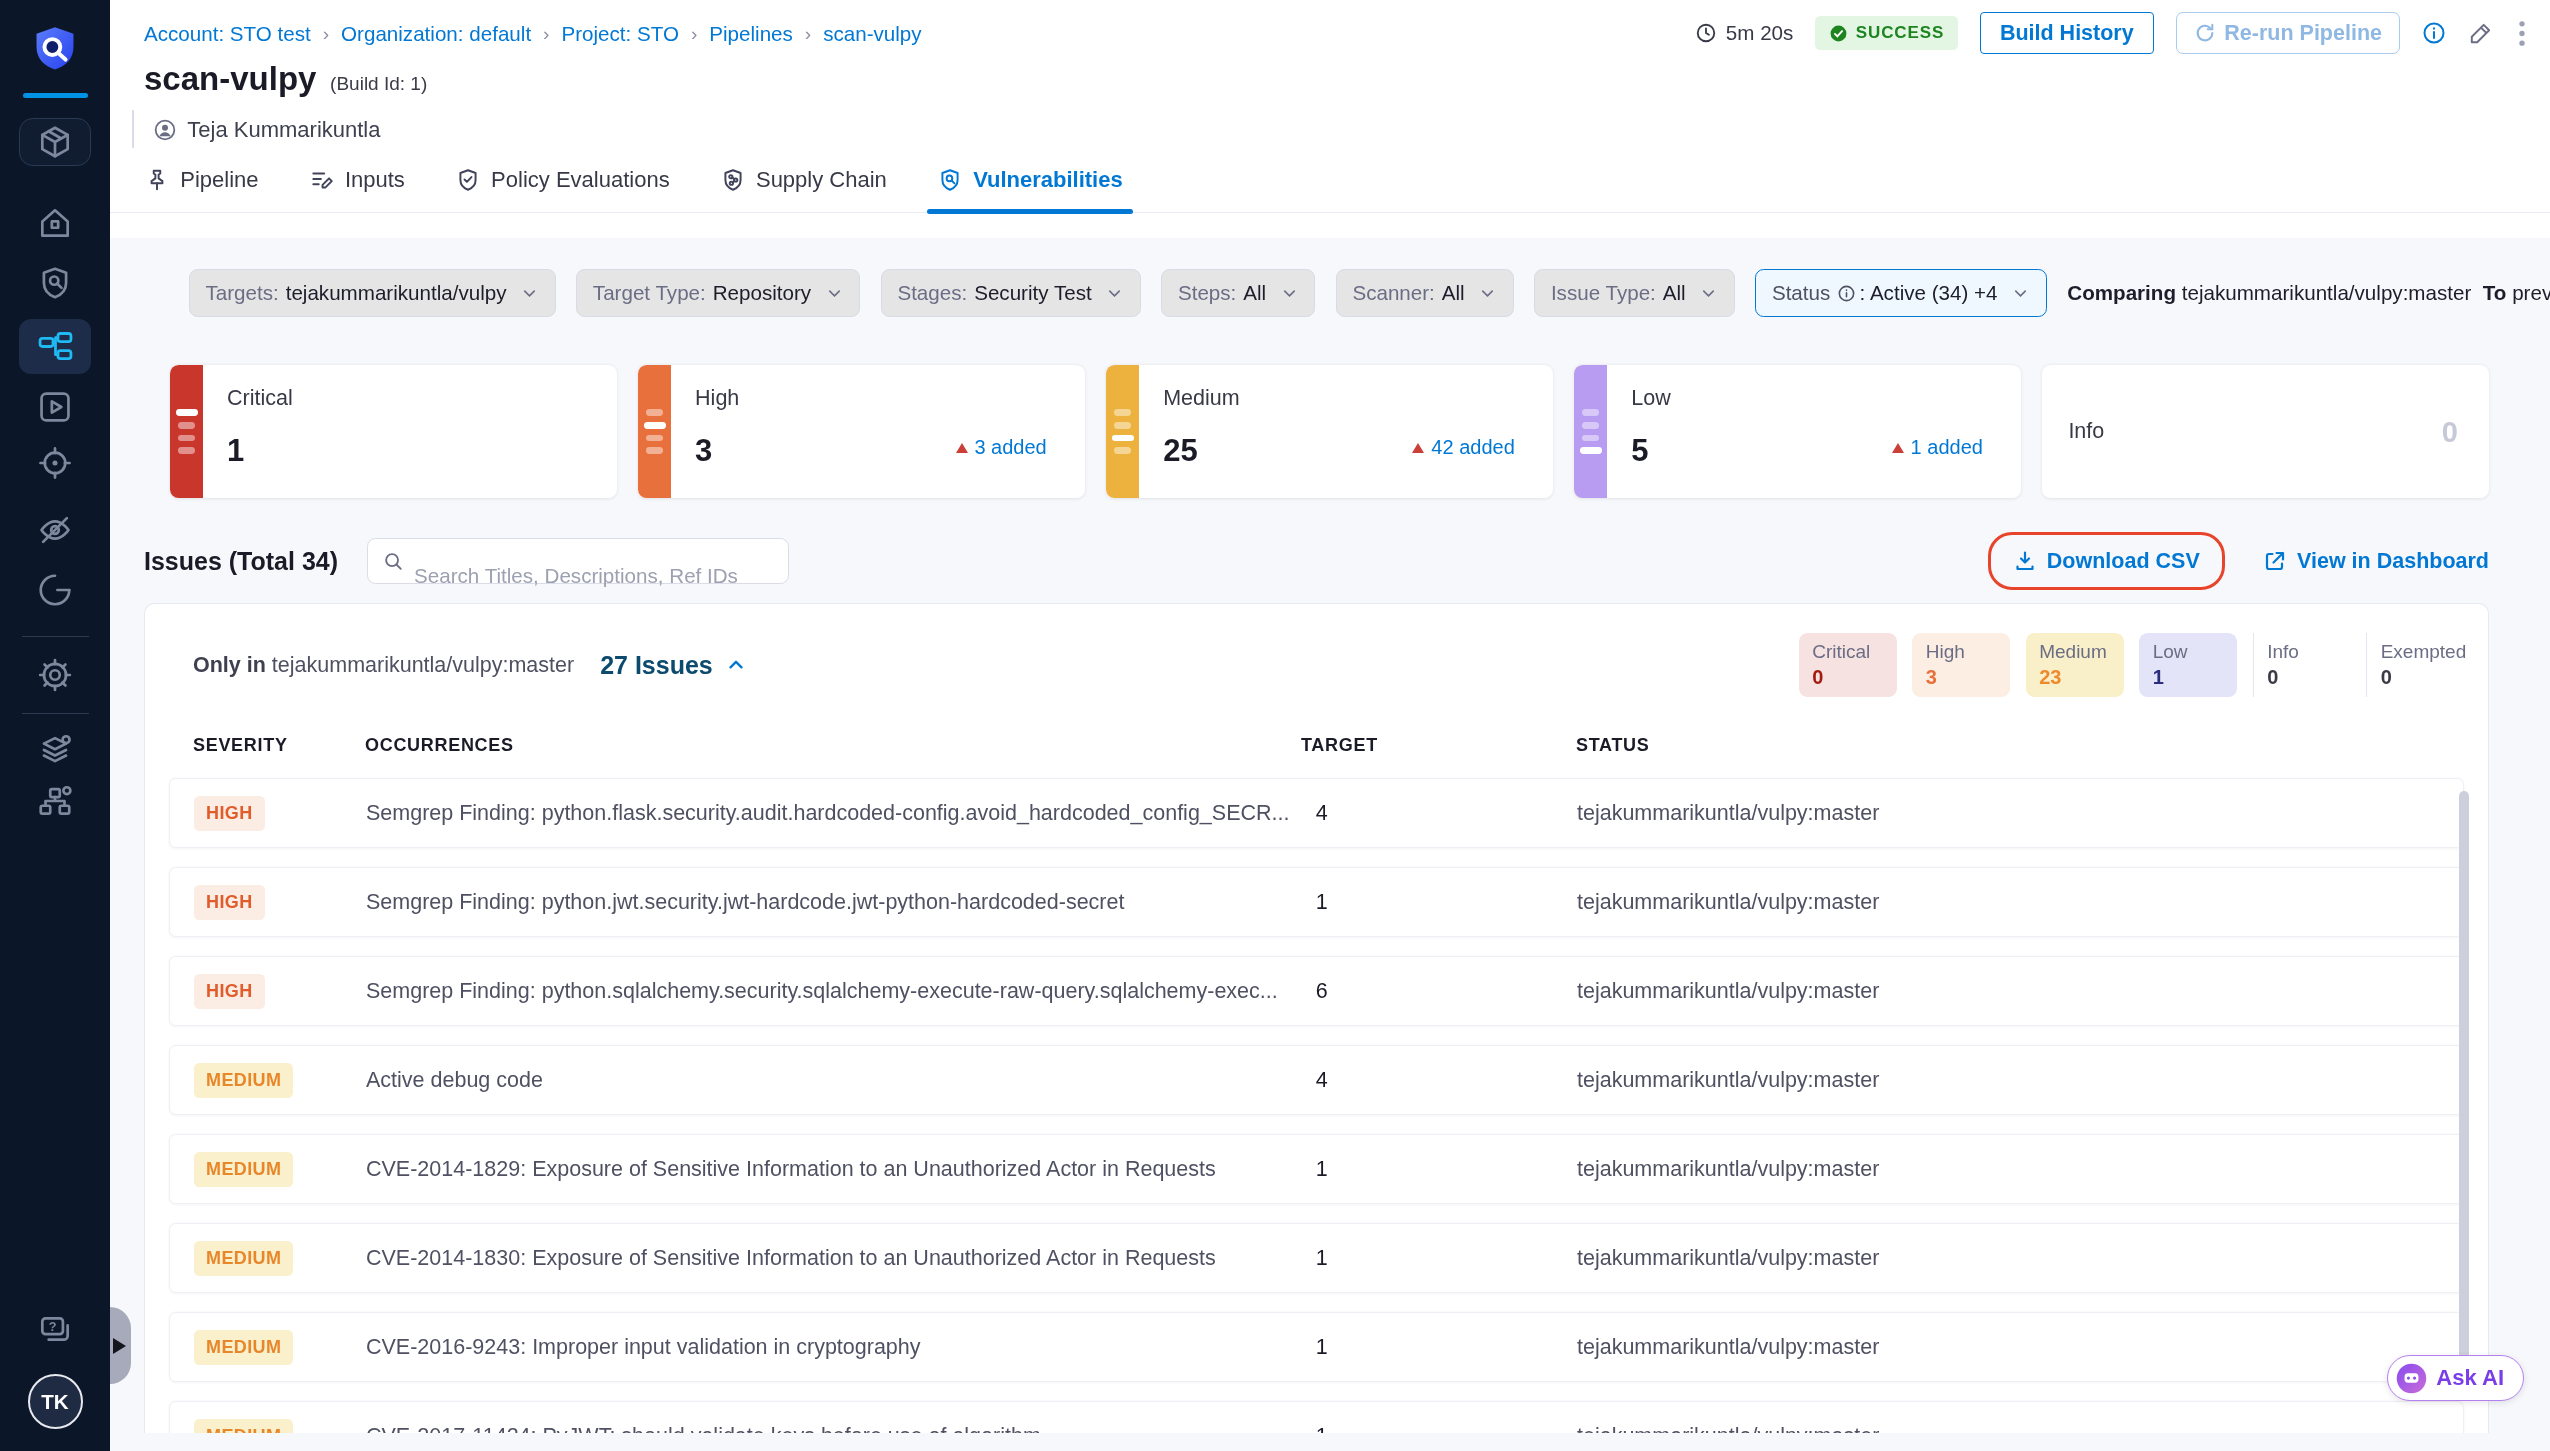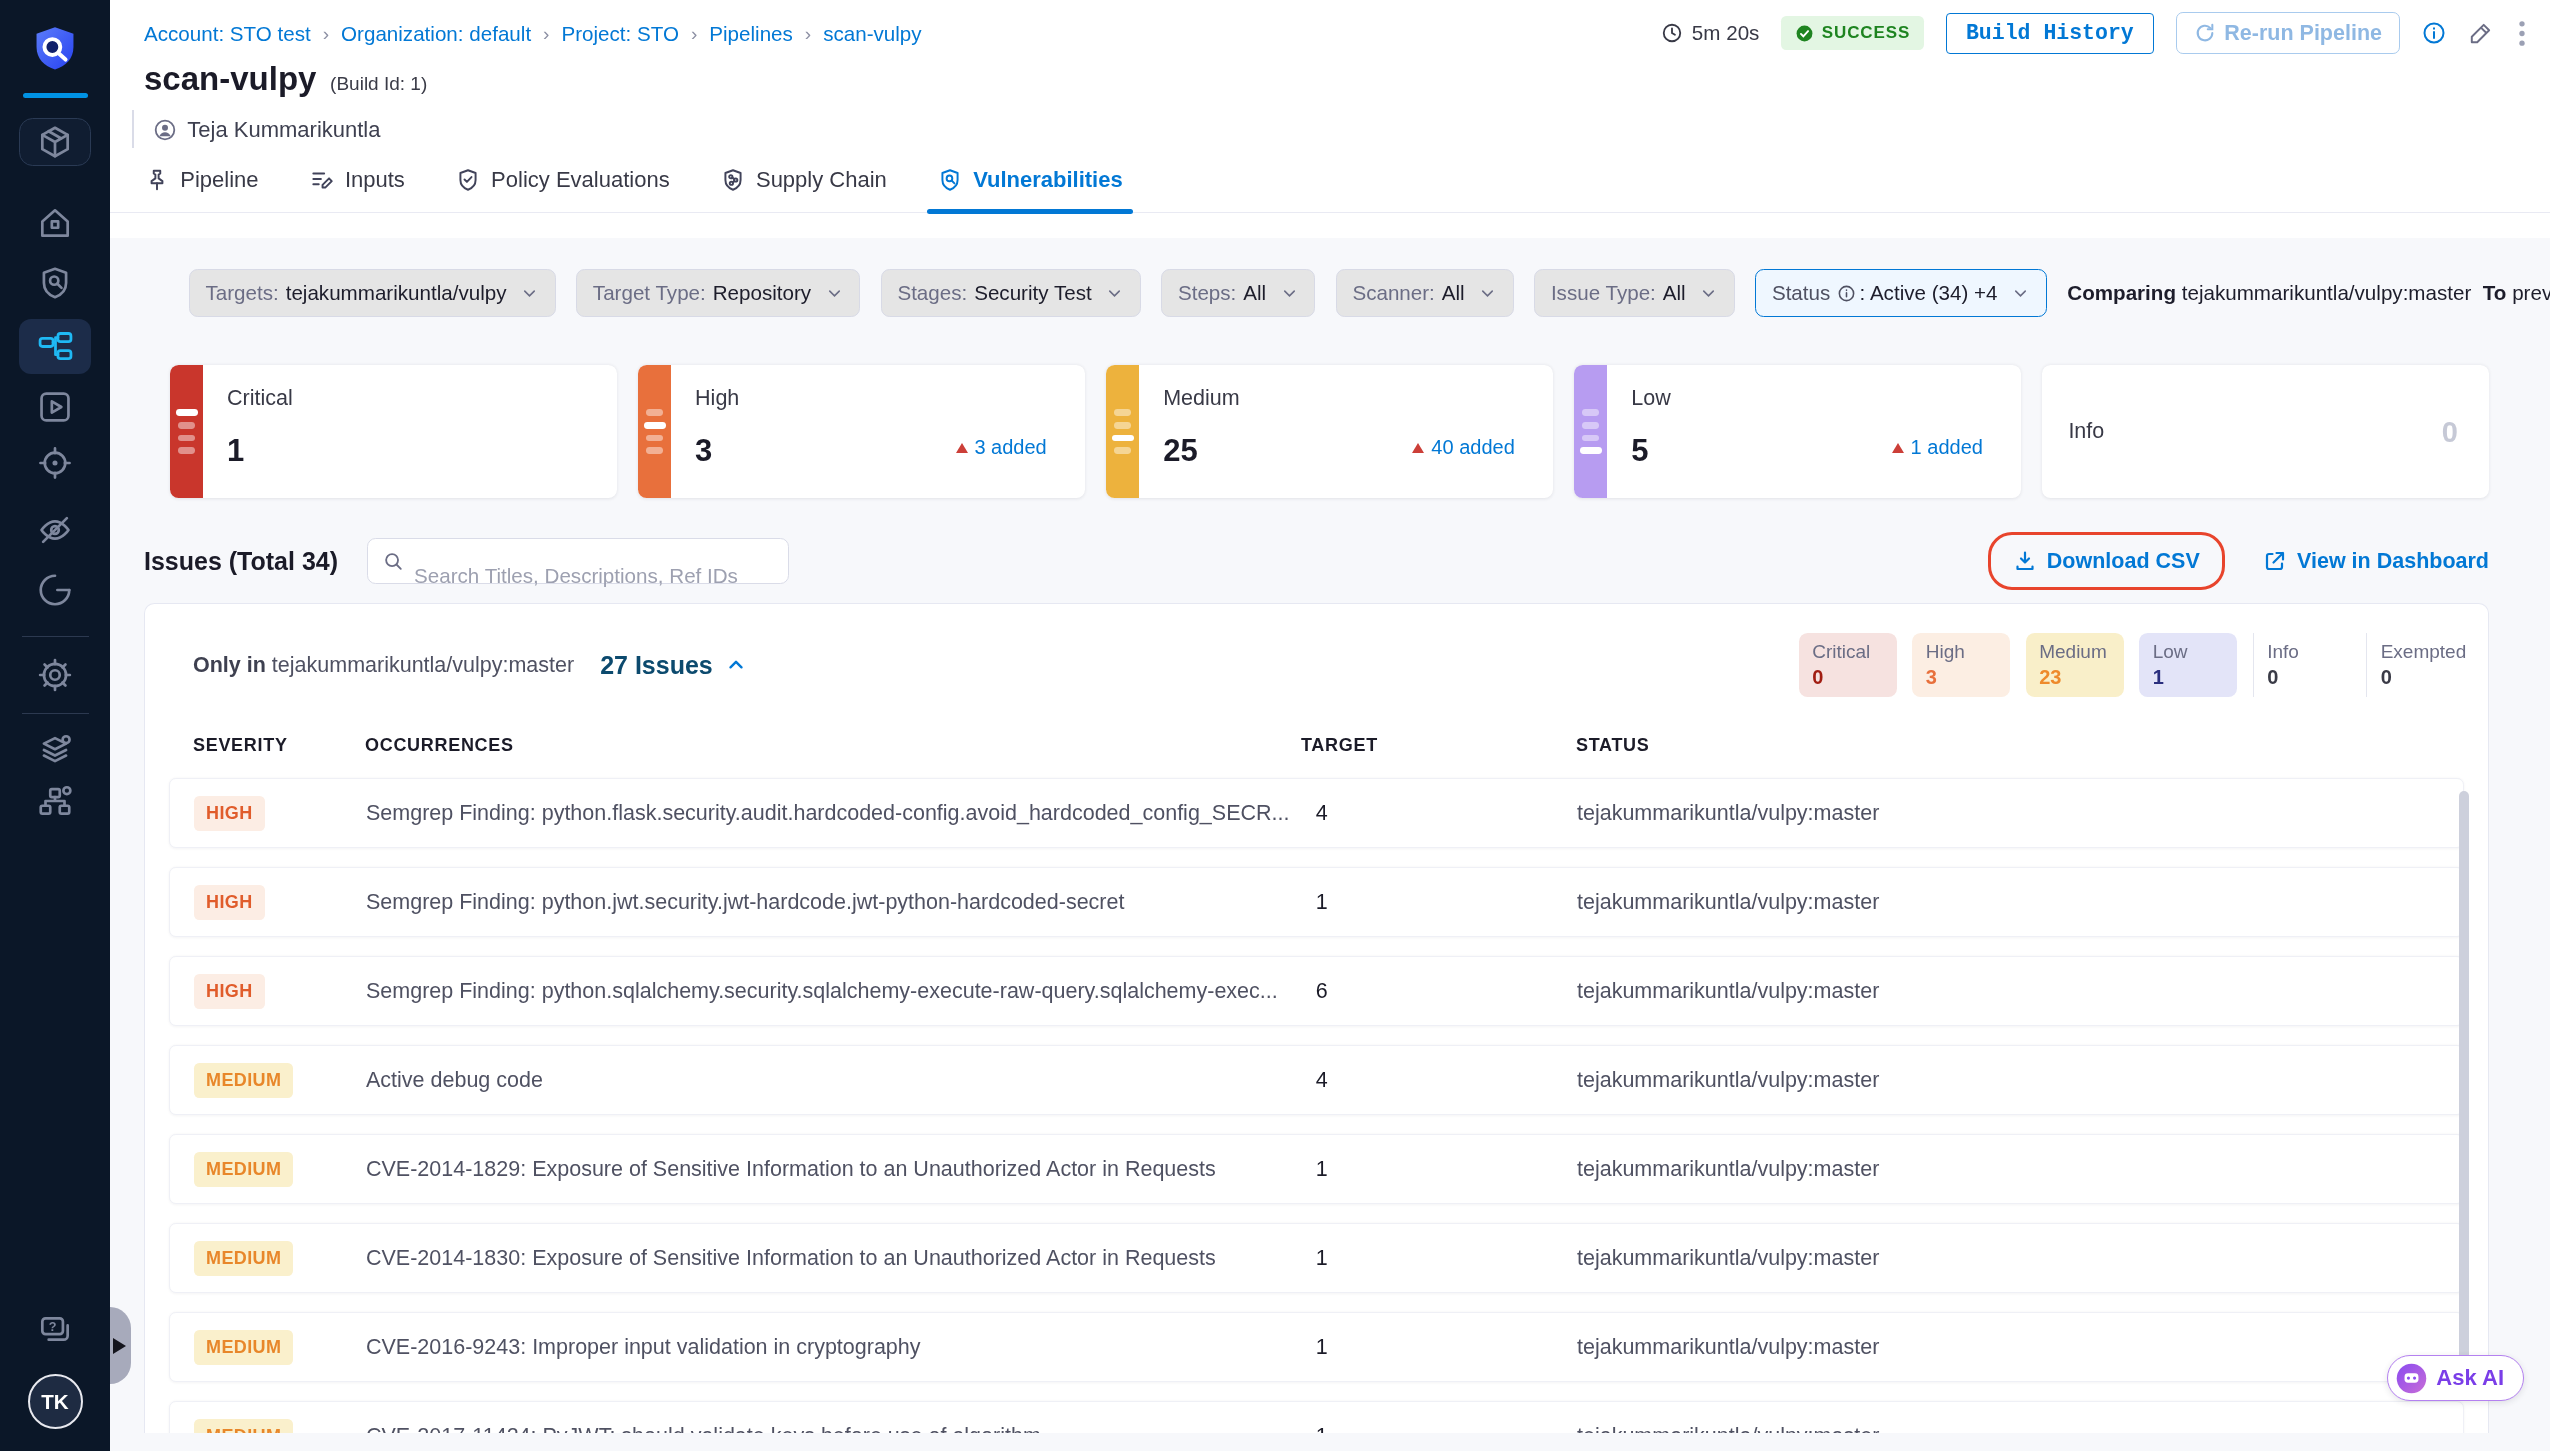--- a/index.html
+++ b/index.html
@@ -34,21 +34,21 @@
   .crumb { display:flex; align-items:center; }
   .crumb-link { color:#0278D5; text-decoration:none; cursor:pointer; }
   .crumb-sep { color:#8D90A4; margin:0 12px; font-size:19px; }
   .crumb:last-of-type .crumb-sep { display:none; }
 
   .top-right { position:absolute; right:22px; top:12px; display:flex; align-items:center; gap:22px; }
   .duration { display:flex; align-items:center; gap:8.6px; font-size:20.6px; color:#383946; }
   .badge-success { display:flex; align-items:center; gap:7.7px; background:#E3F6E3; color:#1E8420;
     font-weight:bold; font-size:17px; letter-spacing:0.9px; padding:6.9px 13.7px; border-radius:5.2px; }
   .btn-outline { border:1.7px solid #0278D5; color:#0278D5; background:#fff; border-radius:4px;
-    font-weight:bold; font-size:21.5px; padding:7.7px 19px; cursor:pointer; font-family:Liberation Mono, monospace; }
+    font-weight:bold; font-size:21.5px; padding:7.7px 19px; cursor:pointer; font-family:Liberation Sans, sans-serif; }
   .btn-rerun { border:1.7px solid #A9CBEE; color:#8FB8E3; background:#fff; border-radius:6.9px;
     font-weight:bold; font-size:21.5px; padding:7.7px 17px; display:flex; align-items:center; gap:8.6px; cursor:default; font-family:inherit; }
   .icon-btn { background:none; border:none; cursor:pointer; display:flex; align-items:center; }
 
   .title-row { margin-top:13.7px; display:flex; align-items:baseline; gap:13.7px; }
   .page-title { font-size:33px; font-weight:bold; color:#1B1B28; }
   .build-id { font-size:19px; color:#3A3B47; }
   .byline { margin-top:12px; position:relative; left:-12px; border-left:2.6px solid #DADCE8;
     padding:6.9px 0 5.2px 19px; display:flex; align-items:center; gap:10.3px; font-size:22px; color:#3E4050; }
 
@@ -501,21 +501,21 @@
             <span class="bar"></span>
             <span class="bar on"></span>
             <span class="bar"></span>
           </div>
         <div class="card-body">
             <div class="card-label">Medium</div>
           <div class="card-count">25</div>
           </div>
         <div class="card-added">
           <span class="tri-up"></span>
-          <span>40 added</span>
+          <span>42 added</span>
           </div>
       </div>
       <div class="sev-card low">
         <div class="strip">
           <span class="bar"></span>
             <span class="bar"></span>
             <span class="bar"></span>
             <span class="bar on"></span>
           </div>
         <div class="card-body">

